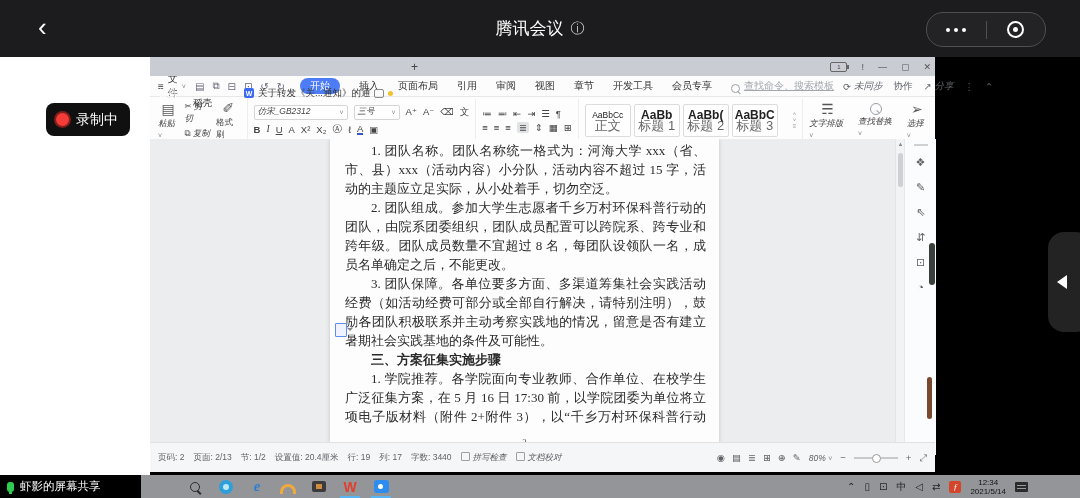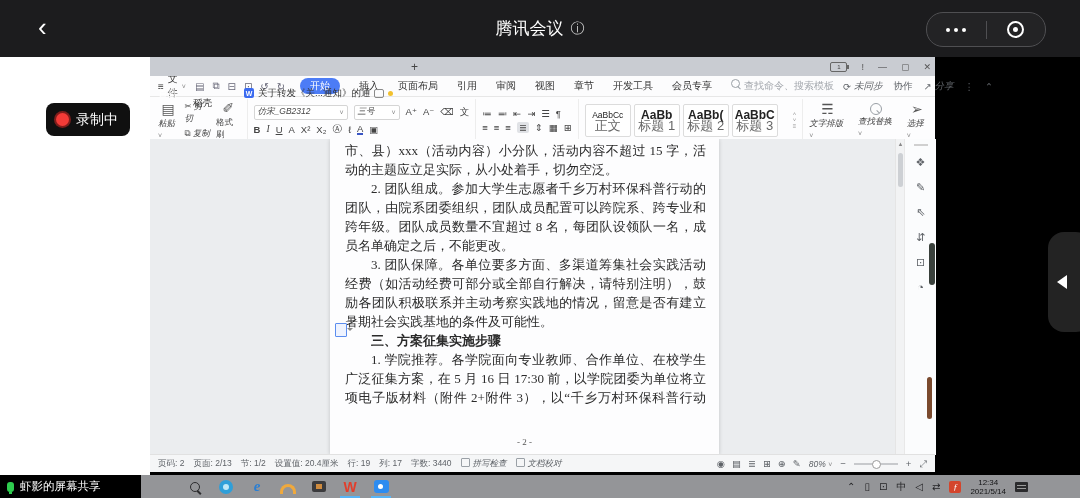--- a/index.html
+++ b/index.html
@@ -40,21 +40,21 @@
   .batt:after{content:"";position:absolute;right:-3px;top:2px;width:2px;height:4px;background:#666;}
   .wc{cursor:pointer;}
   
   .wps-menu{height:20px;background:#fcfcfd;border-bottom:1px solid #e7e7e7;display:flex;align-items:center;padding:0 8px;font-size:10px;color:#333;gap:9px;}
   .file-grp{display:flex;align-items:center;gap:4px;cursor:pointer;}
   .menu-qi{display:flex;align-items:center;gap:8px;color:#667;font-size:10px;}
   .menu-qi span{cursor:pointer;}
   .menu-items{display:flex;align-items:center;gap:19px;margin-left:6px;}
   .menu-item{cursor:pointer;white-space:nowrap;}
   .menu-item.active{background:#4c7cf6;color:#fff;border-radius:9px;padding:1px 10px;}
-  .cmd-search{display:flex;align-items:flex-start;gap:4px;color:#a3a7ad;margin-left:10px;cursor:text;white-space:nowrap;}
+  .cmd-search{display:flex;align-items:flex-end;gap:4px;color:#a3a7ad;margin-left:10px;cursor:text;white-space:nowrap;text-decoration:underline;}
   .mag{width:7px;height:7px;border:1px solid #9aa0a6;border-radius:50%;position:relative;flex:none;}
   .mag:after{content:"";position:absolute;left:6px;top:6px;width:4px;height:1px;background:#9aa0a6;transform:rotate(45deg);transform-origin:0 0;}
   .menu-right{margin-left:auto;display:flex;align-items:center;gap:11px;color:#5f6368;font-size:9.5px;white-space:nowrap;}
   .menu-right span{cursor:pointer;display:flex;align-items:center;gap:3px;}
   
   .wps-toolbar{height:42px;background:#fdfdfe;border-bottom:1px solid #e2e2e2;display:flex;align-items:stretch;padding:2px 2px;}
   .tb-group{display:flex;align-items:center;border-right:1px solid #ededed;padding:0 6px;gap:6px;}
   .tb-col{display:flex;flex-direction:column;align-items:center;justify-content:center;gap:1px;font-size:8.5px;color:#444;cursor:pointer;}
   .tb-col .big{font-size:14px;color:#555;}
   .tb-stack{display:flex;flex-direction:column;gap:3px;font-size:8.5px;color:#444;}
@@ -90,21 +90,21 @@
   .vscroll .arr{display:block;text-align:center;font-size:6px;color:#888;line-height:10px;cursor:pointer;}
   .vthumb{position:absolute;left:2px;top:14px;width:5px;height:34px;background:#cdd0d4;border-radius:3px;cursor:grab;}
   
   .side-tools{position:absolute;top:82px;left:754px;width:31px;height:316px;background:#fbfcfd;border-left:1px solid #e8e8e8;}
   .side-handle{width:14px;height:2px;background:#d0d0d0;margin:5px auto 10px auto;}
   .side-ics{display:flex;flex-direction:column;align-items:center;gap:12px;font-size:11px;color:#5f6368;}
   .side-ics span{cursor:pointer;}
   .side-thumb-dark{position:absolute;right:1px;top:104px;width:6px;height:42px;background:#39403b;border-radius:3px;}
   .side-thumb-brown{position:absolute;right:4px;top:238px;width:5px;height:42px;background:#7a4a2e;border-radius:3px;}
   
-  .wps-status{position:absolute;left:0;bottom:0;width:785px;height:18px;background:#f5f6f7;border-top:1px solid #e1e1e1;display:flex;align-items:center;padding:0 8px;gap:9px;font-size:8.5px;color:#5f6368;box-sizing:border-box;white-space:nowrap;}
+  .wps-status{position:absolute;left:0;bottom:0;width:785px;height:30px;background:#f5f6f7;border-top:1px solid #e1e1e1;display:flex;align-items:center;padding:0 8px;gap:9px;font-size:8.5px;color:#5f6368;box-sizing:border-box;white-space:nowrap;}
   .sb-check{display:flex;align-items:flex-start;gap:3px;cursor:pointer;}
   .sb-box{width:7px;height:7px;border:1px solid #9aa0a6;border-radius:1px;}
   .sb-right{margin-left:auto;display:flex;align-items:center;gap:8px;font-size:9.5px;color:#5f6368;}
   .sb-right span{cursor:pointer;}
   .zoom-slider{width:44px;height:2px;background:#c7c9cc;position:relative;cursor:pointer;}
   .zoom-knob{position:absolute;left:18px;top:-3px;width:7px;height:7px;background:#fff;border:1px solid #9b9b9b;border-radius:50%;}
   
   .panel-toggle{position:absolute;left:1048px;top:232px;width:44px;height:100px;background:#232323;border-radius:16px;display:flex;align-items:center;cursor:pointer;}
   .panel-toggle .tri{margin-left:9px;width:0;height:0;border:7px solid transparent;border-right:10px solid #fff;border-left:none;}
   
@@ -345,20 +345,21 @@
         <div class="tb-col">
           <span class="big">➢</span>
           <span><i>选择</i><i class="car">˅</i></span>
         </div>
       </div>
     </div>
 
     <div class="doc-area">
       <div class="page">
         <div class="doc-lines" id="doc-lines">
+            <div class="doc-line ind">1. 团队名称。团队名称统一格式为：河海大学 xxx（省、</div>
             <div class="doc-line">市、县）xxx（活动内容）小分队，活动内容不超过 15 字，活</div>
             <div class="doc-line end">动的主题应立足实际，从小处着手，切勿空泛。</div>
             <div class="doc-line ind">2. 团队组成。参加大学生志愿者千乡万村环保科普行动的</div>
             <div class="doc-line">团队，由院系团委组织，团队成员配置可以跨院系、跨专业和</div>
             <div class="doc-line">跨年级。团队成员数量不宜超过 8 名，每团队设领队一名，成</div>
             <div class="doc-line end">员名单确定之后，不能更改。</div>
             <div class="doc-line ind">3. 团队保障。各单位要多方面、多渠道筹集社会实践活动</div>
             <div class="doc-line">经费（如活动经费可部分或全部自行解决，请特别注明），鼓</div>
             <div class="doc-line">励各团队积极联系并主动考察实践地的情况，留意是否有建立</div>
             <div class="doc-line end">暑期社会实践基地的条件及可能性。</div>

